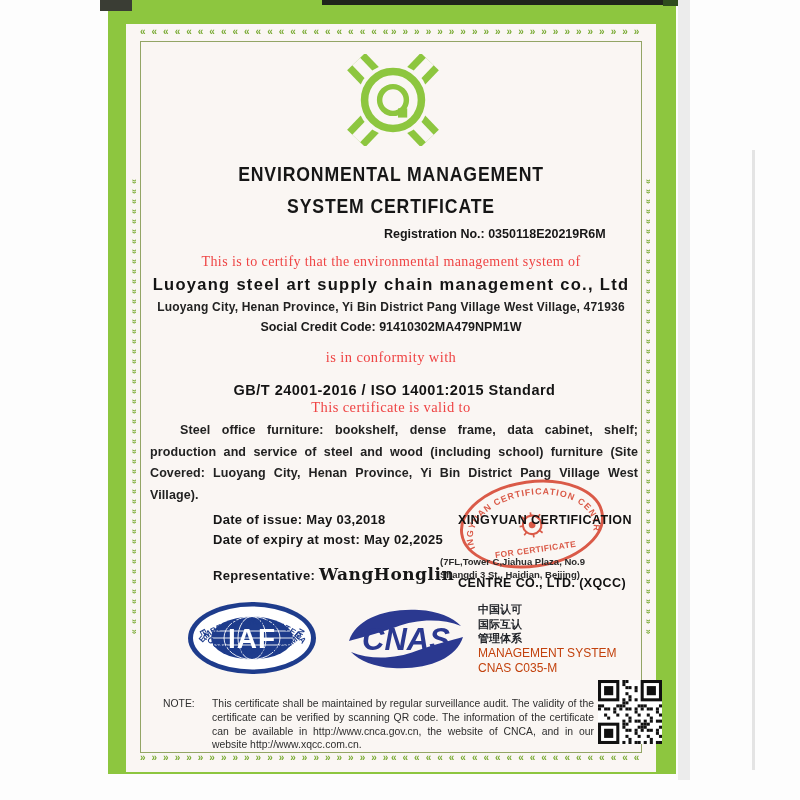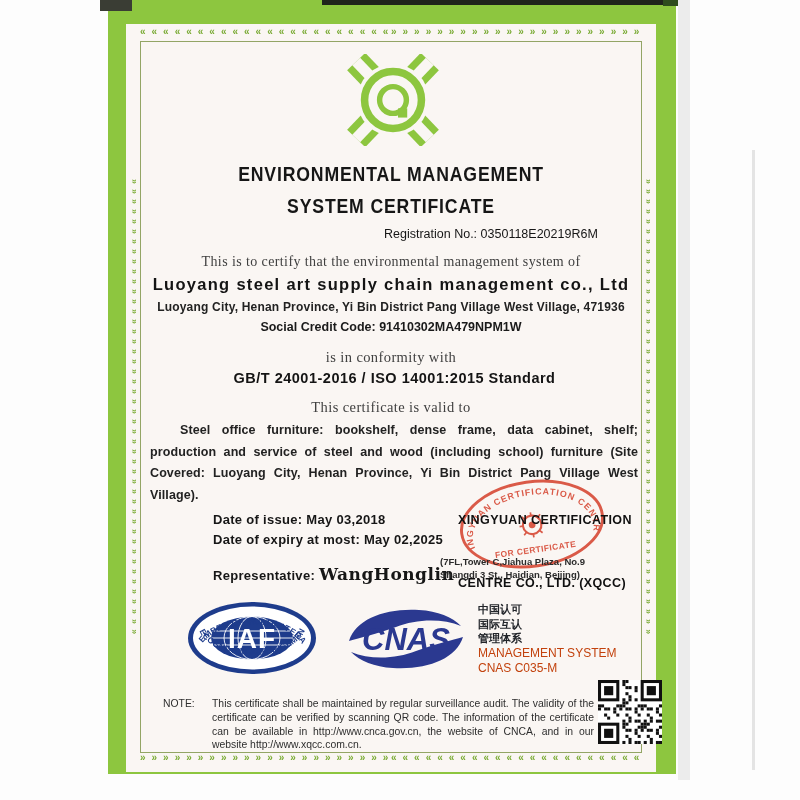--- a/index.html
+++ b/index.html
@@ -30,28 +30,28 @@
   .chev-col { position:absolute; width:690px; text-align:center; letter-spacing:5px;
     font-size:9px; transform:translate(-50%,-50%) rotate(-90deg); }
   .chev-col-left  { left:8px;  top:380px; }
   .chev-col-right { left:522px; top:380px; }
 
   .inner-border { left:14px; top:17px; width:502px; height:712px;
     border:1px solid #93a565; }
   .title { width:530px; text-align:center; font-size:21px; font-weight:bold;
     letter-spacing:1px; transform:scaleX(.84); transform-origin:50% 50%; color:#161616; }
   .serifline { width:530px; text-align:center;
-    font-family:"Liberation Serif", serif; font-size:14.5px; color:#404040;
+    font-family:"Liberation Serif", serif; font-size:14.5px; color:#ef4444;
     letter-spacing:.4px; }
   .centerline { width:530px; text-align:center; }
   .company { font-size:16.5px; font-weight:bold; letter-spacing:1.3px; color:#141414; }
   .addr { font-size:12px; font-weight:bold; letter-spacing:.2px; color:#222; }
   .credit { font-size:12.5px; font-weight:bold; color:#1a1a1a; }
   .standard { font-size:14.5px; font-weight:bold; letter-spacing:.5px; color:#141414; }
-  .registration { font-size:12.5px; font-weight:normal; color:#161616; }
+  .registration { font-size:12.5px; font-weight:bold; color:#161616; }
   .scope { left:24px; top:396px; width:488px; font-size:12.5px; line-height:21.5px;
     color:#222; text-align:justify; text-indent:30px; font-weight:bold;
     letter-spacing:.1px; }
   .dateline { font-size:13px; font-weight:bold; color:#161616; letter-spacing:.3px;padding-left:35px; }
   .rep-name { font-family:"DejaVu Serif", serif; font-weight:bold;
     font-size:17px; letter-spacing:.5px;margin-top:9px; }
   .issuer-name { font-size:12.5px; font-weight:bold; letter-spacing:.4px; color:#101010; }
   .issuer-addr { font-size:9.5px; line-height:12.5px; font-weight:bold; color:#2a2a2a; }
   .accr { font-size:11px; line-height:14.5px; color:#22252a; font-weight:bold; }
   .accr-en { font-size:12px; line-height:15.5px; font-weight:normal; color:#c2410c; }
@@ -96,21 +96,21 @@
       <div class="abs title" style="top:138px;">ENVIRONMENTAL MANAGEMENT</div>
       <div class="abs title" style="top:170px;">SYSTEM CERTIFICATE</div>
       <div class="abs registration" style="left:258px; top:203px;">Registration No.: 0350118E20219R6M</div>
 
       <div class="abs serifline" style="top:230px; font-size:14px;">This is to certify that the environmental management system of</div>
       <div class="abs centerline company" style="top:251px;">Luoyang steel art supply chain management co., Ltd</div>
       <div class="abs centerline addr" style="top:276px;">Luoyang City, Henan Province, Yi Bin District Pang Village West Village, 471936</div>
       <div class="abs centerline credit" style="top:296px;">Social Credit Code: 91410302MA479NPM1W</div>
 
       <div class="abs serifline" style="top:325px; font-size:14.5px;">is in conformity with</div>
-      <div class="abs centerline standard" style="top:346px;padding-left:7px;">GB/T 24001-2016 / ISO 14001:2015 Standard</div>
+      <div class="abs centerline standard" style="top:358px;padding-left:7px;">GB/T 24001-2016 / ISO 14001:2015 Standard</div>
       <div class="abs scope">Steel office furniture: bookshelf, dense frame, data cabinet, shelf; production and service of steel and wood (including school) furniture (Site Covered: Luoyang City, Henan Province, Yi Bin District Pang Village West Village).</div>
 
       <div class="abs serifline" style="top:375px;">This certificate is valid to</div>
 
       <div class="abs dateline" style="left:52px; top:488px;">Date of issue: May 03,2018</div>
       <div class="abs dateline" style="left:52px; top:508px;">Date of expiry at most: May 02,2025</div>
       <div class="abs dateline" style="left:52px; top:540px;">
         <span>Representative:</span>
         <span class="rep-name">WangHonglin</span>
       </div>

